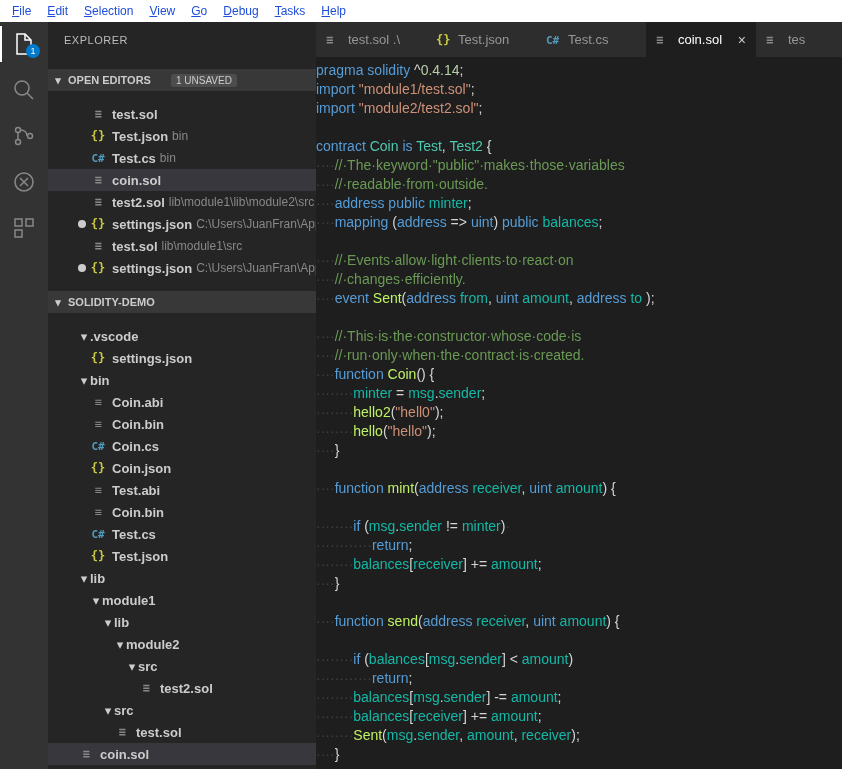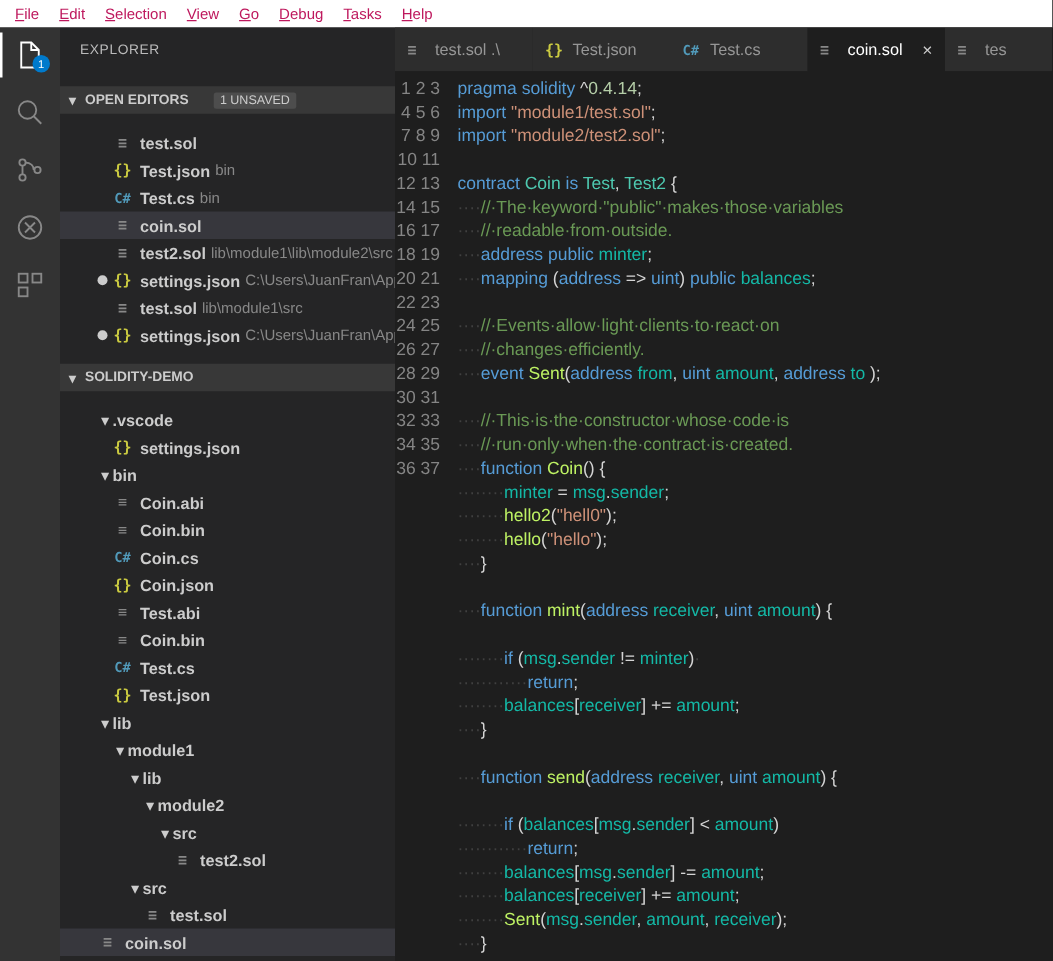--- a/index.html
+++ b/index.html
@@ -1,17 +1,17 @@
 <!DOCTYPE html>
 <html><head>
 <meta charset="utf-8">
 <style>
 * { margin:0; padding:0; box-sizing:border-box; font-family:"Segoe UI",Arial,sans-serif; }
 body { width:842px; height:769px; background:#1e1e1e; color:#ccc; overflow:hidden; font-size:13px; }
-.menubar { height:22px; background:#fff; color:#be185d; display:flex; align-items:center; padding:0 4px; font-size:12px; }
+.menubar { height:22px; background:#fff; color:#1d4ed8; display:flex; align-items:center; padding:0 4px; font-size:12px; }
 .menubar span { padding:2px 8px; cursor:default; }
 .menubar span u { text-decoration:underline; }
 .main { display:flex; height:747px; }
 .activity { width:48px; background:#333; display:flex; flex-direction:column; align-items:center; padding-top:10px; gap:22px; }
 .activity .ab { width:24px; height:24px; display:flex; align-items:center; justify-content:center; color:#888; position:relative; }
 .activity .ab.active { color:#fff; }
 .activity .ab.active::before { content:""; position:absolute; left:-12px; top:-6px; width:2px; height:36px; background:#fff; }
 .badge { position:absolute; bottom:-2px; right:-4px; background:#007acc; color:#fff; border-radius:50%; width:14px; height:14px; font-size:9px; display:flex; align-items:center; justify-content:center; }
 .sidebar { width:268px; background:#252526; display:flex; flex-direction:column; overflow:hidden;gap:12px; }
 .sb-title { height:35px; display:flex; align-items:center; padding:0 16px; font-size:11px; color:#bbb; letter-spacing:0.5px; }
@@ -311,58 +311,20 @@
           <span class="ic" style="width:16px"><span class="ic-sol">≡</span></span>
           <span>coin.sol</span>
           <span class="close">×</span>
         </div>
         <div class="tab">
           <span class="ic" style="width:16px"><span class="ic-sol">≡</span></span>
           <span>tes</span>
         </div>
       </div>
     <div class="code">
-      <div class="gutter" id="gutter">1
-2
-3
-4
-5
-6
-7
-8
-9
-10
-11
-12
-13
-14
-15
-16
-17
-18
-19
-20
-21
-22
-23
-24
-25
-26
-27
-28
-29
-30
-31
-32
-33
-34
-35
-36
-37
-</div>
       <div class="lines" id="lines"><span class="k">pragma</span><span class="p"> </span><span class="k">solidity</span><span class="p"> ^</span><span class="n">0.4.14</span><span class="p">;</span>
 <span class="k">import</span><span class="p"> </span><span class="s">"module1/test.sol"</span><span class="p">;</span>
 <span class="k">import</span><span class="p"> </span><span class="s">"module2/test2.sol"</span><span class="p">;</span>
 
 <span class="k">contract</span><span class="p"> </span><span class="t">Coin</span><span class="p"> </span><span class="k">is</span><span class="p"> </span><span class="t">Test</span><span class="p">, </span><span class="t">Test2</span><span class="p"> {</span>
 <span class="ws">····</span><span class="c">//·The·keyword·"public"·makes·those·variables</span>
 <span class="ws">····</span><span class="c">//·readable·from·outside.</span>
 <span class="ws">····</span><span class="k">address</span><span class="p"> </span><span class="k">public</span><span class="p"> </span><span class="v">minter</span><span class="p">;</span>
 <span class="ws">····</span><span class="k">mapping</span><span class="p"> (</span><span class="k">address</span><span class="p"> =&gt; </span><span class="k">uint</span><span class="p">) </span><span class="k">public</span><span class="p"> </span><span class="v">balances</span><span class="p">;</span>
 

